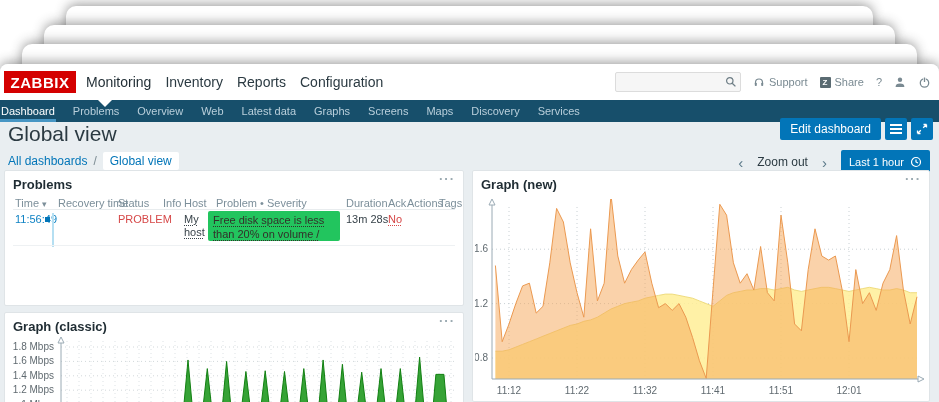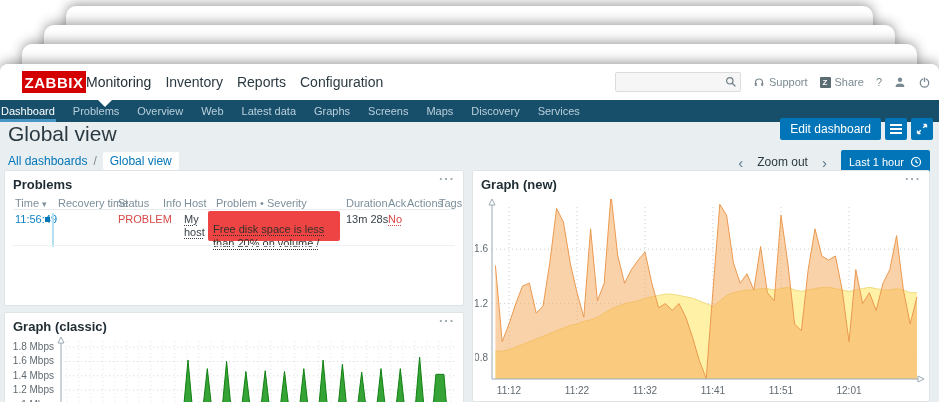--- a/index.html
+++ b/index.html
@@ -13,21 +13,21 @@
   .card2 { left:44px; right:44px; top:25px; height:40px; }
   .card3 { left:22px; right:22px; top:44px; height:40px; }
 
   
   .window { position:absolute; left:0; top:64px; width:939px; height:338px;
             background:#e9eef1; border-radius:8px 8px 0 0; overflow:hidden;
             box-shadow:0 -2px 12px rgba(40,40,40,.45); }
 
   
   .tophdr { position:absolute; left:0; top:0; width:100%; height:36px; background:#fff; }
-  .logo { position:absolute; left:22px; top:7px; width:64px; height:22px; background:#d40000;
+  .logo { position:absolute; left:4px; top:7px; width:72px; height:22px; background:#d40000;
           color:#fff; font-weight:bold; font-size:15px; letter-spacing:.5px;
           display:flex; align-items:center; justify-content:center; }
   .mainmenu { position:absolute; left:84px; top:0; height:36px; display:flex; gap:10px; align-items:center; }
   .mainmenu .mi { font-size:14px; color:#2b3a42; padding:4px 2px; cursor:pointer; white-space:nowrap; }
   .mainmenu .mi.active { color:#1f2c33; }
   .util { position:absolute; right:8px; top:0; height:36px; display:flex; gap:12px; align-items:center; }
   .searchbox { width:126px; height:20px; background:#f6f6f6; border:1px solid #dcdcdc; border-radius:2px;
                position:relative; }
   .searchbox input { position:absolute; left:2px; top:0; width:104px; height:18px; border:none; outline:none;
                      background:transparent; font-size:11px; color:#333; }
@@ -76,22 +76,22 @@
 
   
   .th { position:absolute; top:26px; font-size:11px; color:#7c8f9a; white-space:nowrap; }
   .hdr-line { position:absolute; left:8px; right:8px; top:38px; border-top:1px solid #e8ecee; }
   .row-line { position:absolute; left:8px; right:8px; top:74px; border-top:1px solid #eef1f3; }
   .td { position:absolute; top:42px; font-size:11px; color:#38434a; white-space:nowrap; }
   .link { color:#0f82c4; cursor:pointer; }
   .red { color:#d64747; }
   .udot { text-decoration:underline dotted; text-decoration-thickness:1px; text-underline-offset:2px; }
   .host-cell { width:28px; white-space:normal; line-height:13px; color:#38434a; cursor:pointer; }
-  .sev-cell { position:absolute; left:203px; top:40px; width:132px; height:30px; background:#ef4444;
-              border-radius:2px; font-size:11px; line-height:14px; color:#33302a; padding:11px 5px; cursor:pointer; }
+  .sev-cell { position:absolute; left:203px; top:40px; width:132px; height:30px; background:#22c55e;
+              border-radius:2px; font-size:11px; line-height:14px; color:#33302a; padding:2px 5px; cursor:pointer; }
   .marker-sq { position:absolute; left:40px; top:46px; width:5px; height:5px; background:#0275b8; }
   .marker-ln { position:absolute; left:47px; top:42px; width:2px; height:34px; background:#b5dff2; }
 
   svg text { font-family:"Liberation Sans",sans-serif; }
 </style>
 </head>
 <body>
 
 <div class="stage">
   <div class="card card1"></div>

